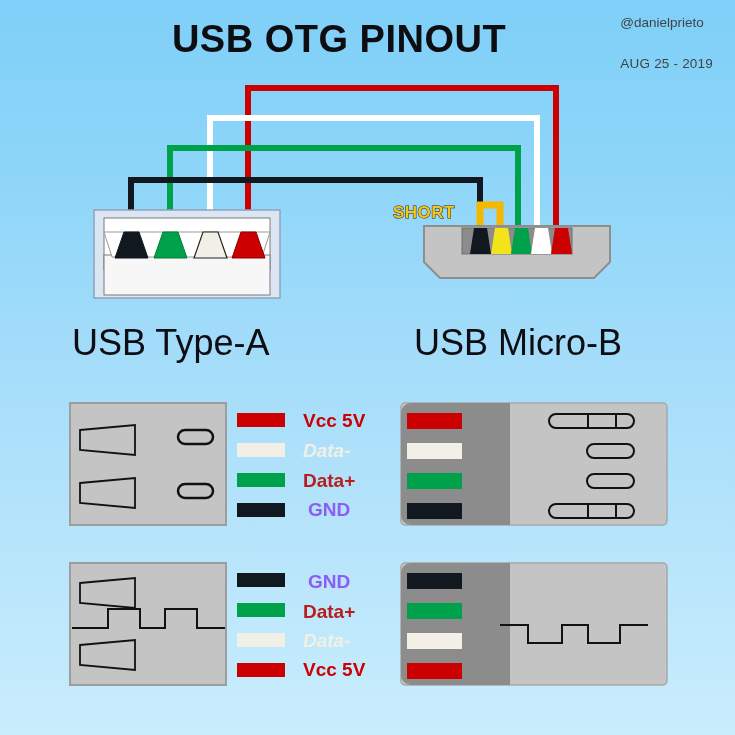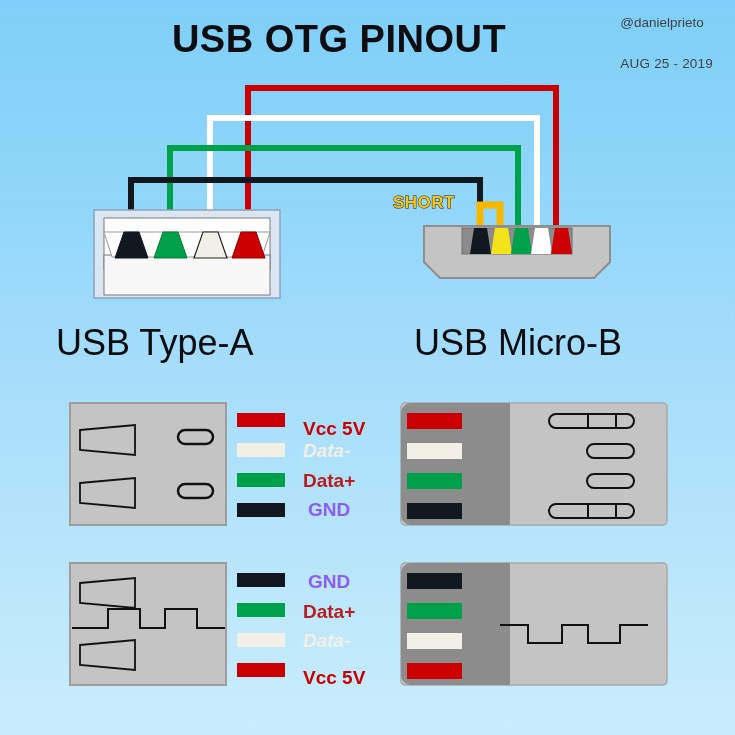--- a/index.html
+++ b/index.html
@@ -45,37 +45,37 @@
     width: 735px; height: 735px;
     pointer-events: none;
   }
 
   
   .caption {
     font-size: 36px;
     color: #0d0d12;
     white-space: nowrap;
   }
-  #cap-a { left: 56px; top: 322px; }
+  #cap-a { left: 72px; top: 322px; }
   #cap-b { left: 414px; top: 322px; text-align: right; }
 
   
   .legend-label {
     font-size: 19px;
     font-weight: bold;
     white-space: nowrap;
   }
-  .lg-vcc  { color: #cc0000; margin-top: 8px; }
+  .lg-vcc  { color: #cc0000; }
   .lg-dm   { color: #f2f0e6; font-style: italic; }
   .lg-dp   { color: #b91c1c; }
   .lg-gnd  { color: #8b5cf6; }
 
   
   #short-label {
-    left: 393px; top: 193px;
+    left: 393px; top: 203px;
     font-size: 17px;
     font-weight: bold;
     color: #f5c518;
     -webkit-text-stroke: 1px #262217;
     paint-order: stroke fill;
     letter-spacing: 0.5px;
   }
 </style>
 </head>
 <body>

